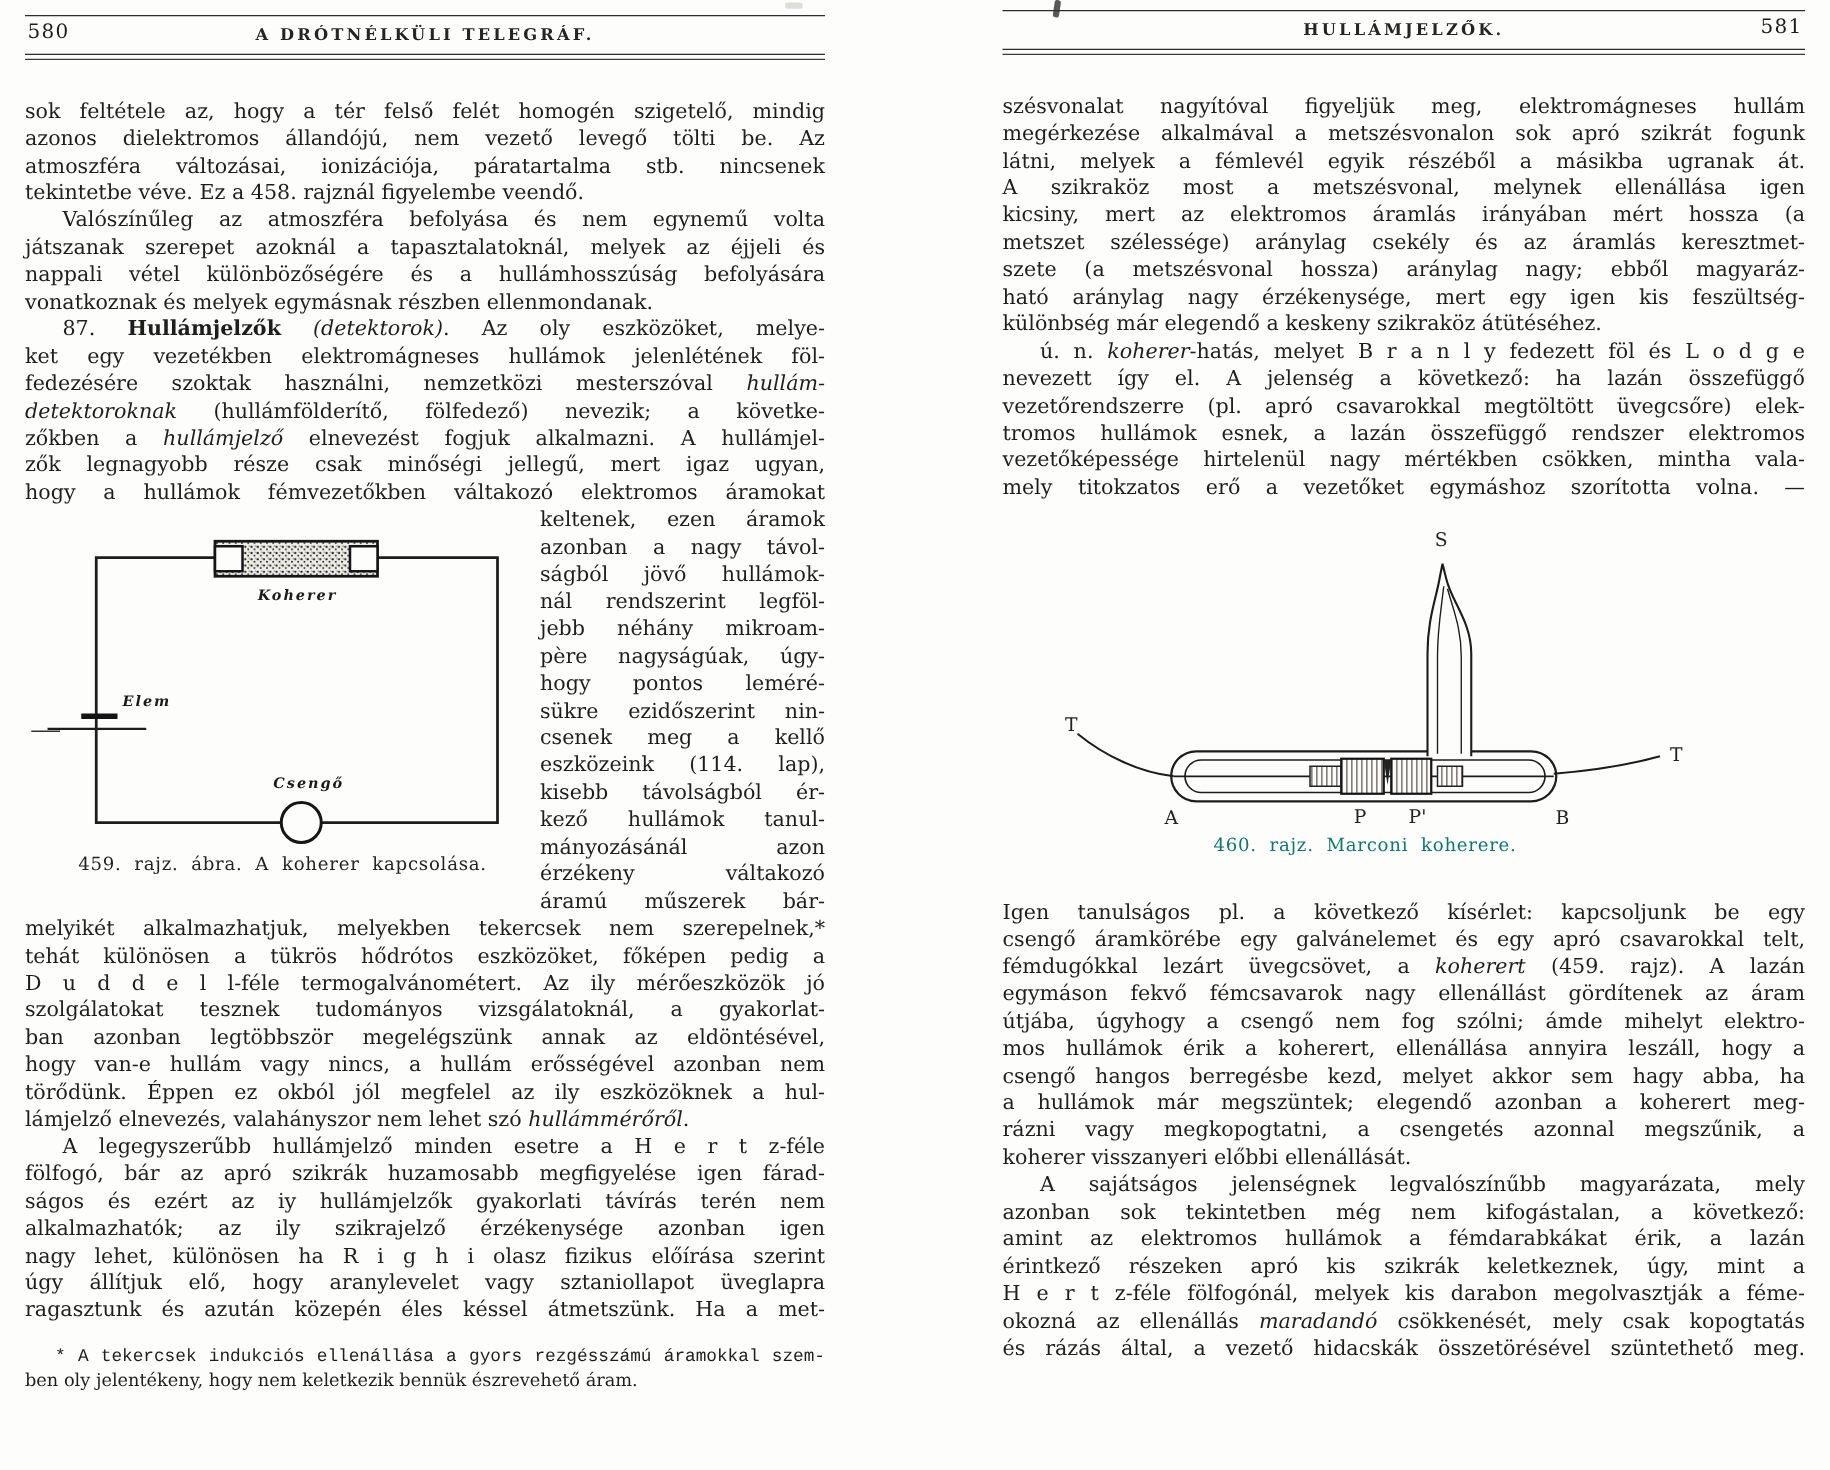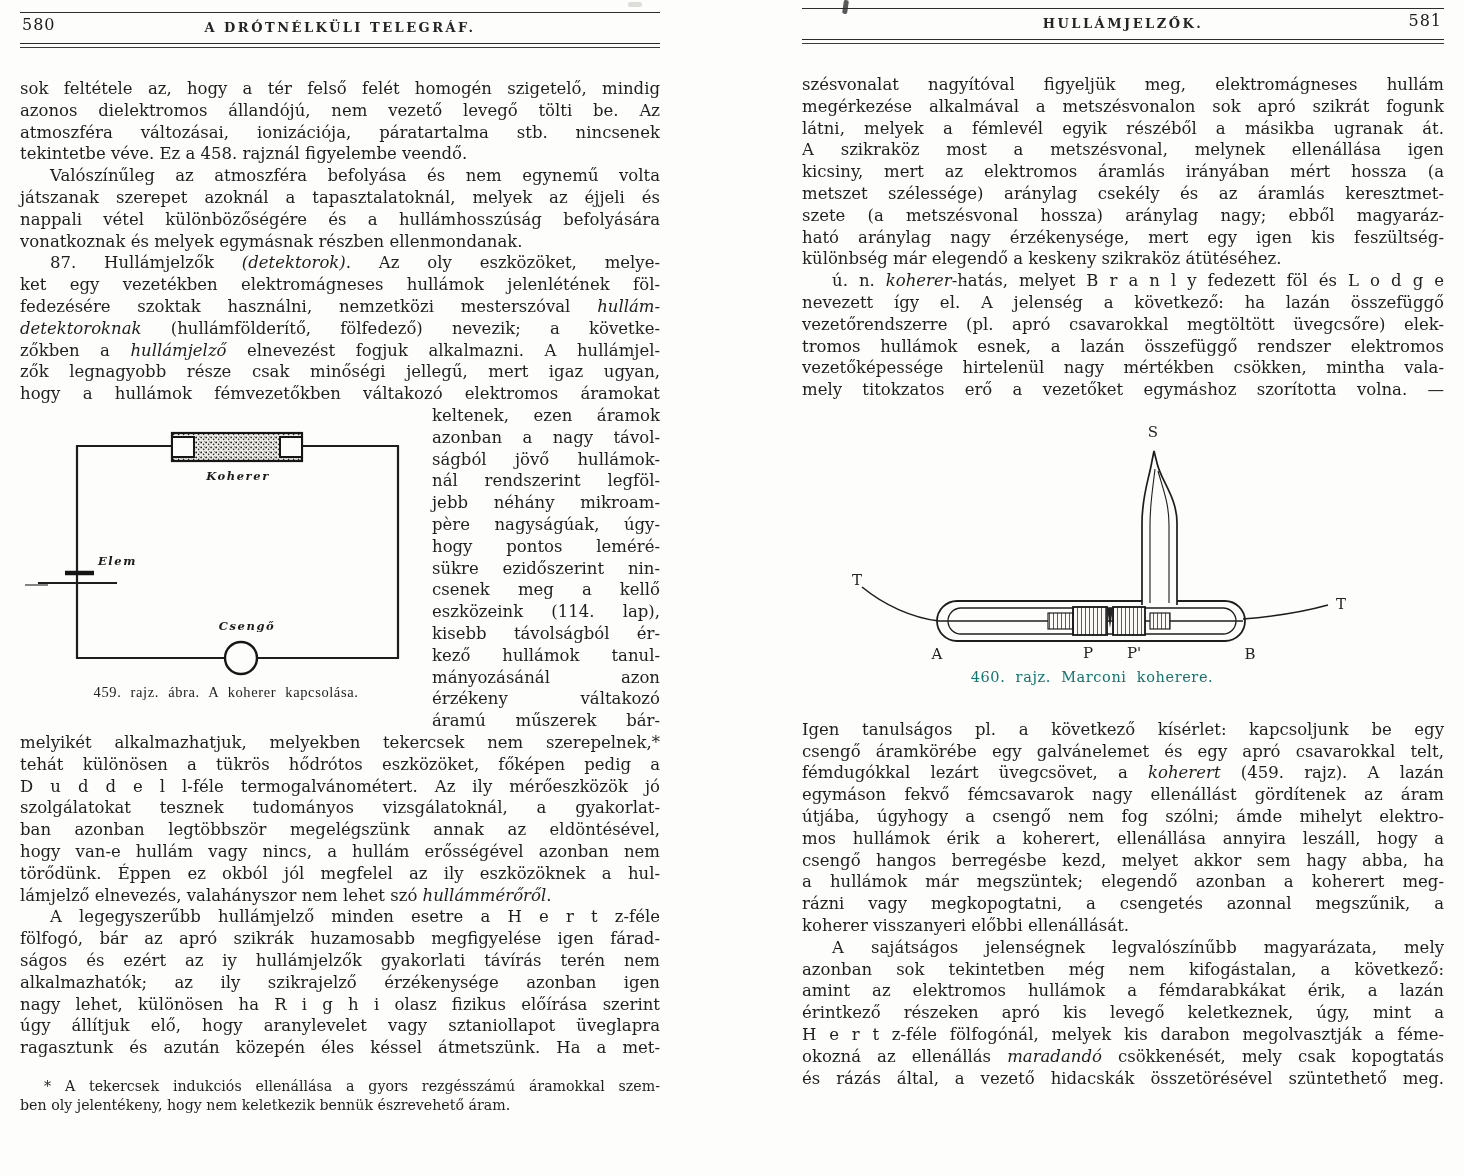--- a/index.html
+++ b/index.html
@@ -21,36 +21,36 @@
   .pnum.at-left{left:2px;}
   .pnum.at-right{right:2px;}
   .rule-double{height:3px;border-top:1.7px solid #2a2a2a;border-bottom:1px solid #3a3a3a;}
 
   .pbody{margin-top:30px;font-size:16.5px;line-height:21.8px;}
   .para{margin:0;}
   .para.indent .tline:first-child{text-indent:30px;}
   .tline{text-align:justify;white-space:normal;}
   .tline.just{text-align-last:justify;}
   .tline i{font-style:italic;}
-  .tline b{font-weight:normal;}
+  .tline b{font-weight:bold;}
 
   
   .figrow{display:flex;align-items:flex-start;height:327px;}
   .fig-col{width:412px;flex:0 0 412px;}
   .wrap-col{width:228px;flex:0 0 228px;}
   .fig-col svg{display:block;margin-top:26px;}
-  .figcap{font-size:14.5px;letter-spacing:0.6px;word-spacing:5px;text-align:center;margin-top:4px;color:#222;font-family:Liberation Serif, serif;}
+  .figcap{font-size:14.5px;letter-spacing:0.6px;word-spacing:5px;text-align:center;margin-top:4px;color:#222;}
 
   
   .figblock{margin:14px 0 30px 10px;}
   .figblock svg{display:block;}
   .figcap-r{width:560px;font-size:14.5px;letter-spacing:0.6px;word-spacing:5px;text-align:center;margin-top:2px;color:#0f766e;}
 
   .footnote{margin-top:18px;font-size:14.2px;line-height:19.5px;}
-  .footnote .tline:first-child{text-indent:24px;}
+  .footnote .tline:first-child{text-indent:24px;font-family:Liberation Mono, monospace;}
 
   .svgtxt{font-family:"DejaVu Serif",serif;font-size:15px;fill:#222;}
   .handtxt{font-family:"DejaVu Serif",serif;font-size:11.5px;font-weight:bold;font-style:italic;letter-spacing:1.6px;fill:#1b1b1b;}
 
   .artifact{position:absolute;left:843px;top:0px;width:5px;height:14px;background:#3c3c3c;transform:rotate(8deg);border-radius:2px;opacity:.85;}
   .smudge{position:absolute;left:628px;top:2px;width:14px;height:5px;background:#bdbdb8;opacity:.5;border-radius:2px;}
 </style>
 </head>
 <body>
 
@@ -260,19 +260,19 @@
         <div class="tline just">mos hullámok érik a koherert, ellenállása annyira leszáll, hogy a</div>
         <div class="tline just">csengő hangos berregésbe kezd, melyet akkor sem hagy abba, ha</div>
         <div class="tline just">a hullámok már megszüntek; elegendő azonban a koherert meg-</div>
         <div class="tline just">rázni vagy megkopogtatni, a csengetés azonnal megszűnik, a</div>
         <div class="tline">koherer visszanyeri előbbi ellenállását.</div>
       </div>
     <div class="para indent">
         <div class="tline just">A sajátságos jelenségnek legvalószínűbb magyarázata, mely</div>
         <div class="tline just">azonban sok tekintetben még nem kifogástalan, a következő:</div>
         <div class="tline just">amint az elektromos hullámok a fémdarabkákat érik, a lazán</div>
-        <div class="tline just">érintkező részeken apró kis levegő keletkeznek, úgy, mint a</div>
+        <div class="tline just">érintkező részeken apró kis szikrák keletkeznek, úgy, mint a</div>
         <div class="tline just">H e r t z-féle fölfogónál, melyek kis darabon megolvasztják a féme-</div>
         <div class="tline just">okozná az ellenállás <i>maradandó</i> csökkenését, mely csak kopogtatás</div>
         <div class="tline just">és rázás által, a vezető hidacskák összetörésével szüntethető meg.</div>
       </div>
   </div>
 </div>
 
 </body></html>

